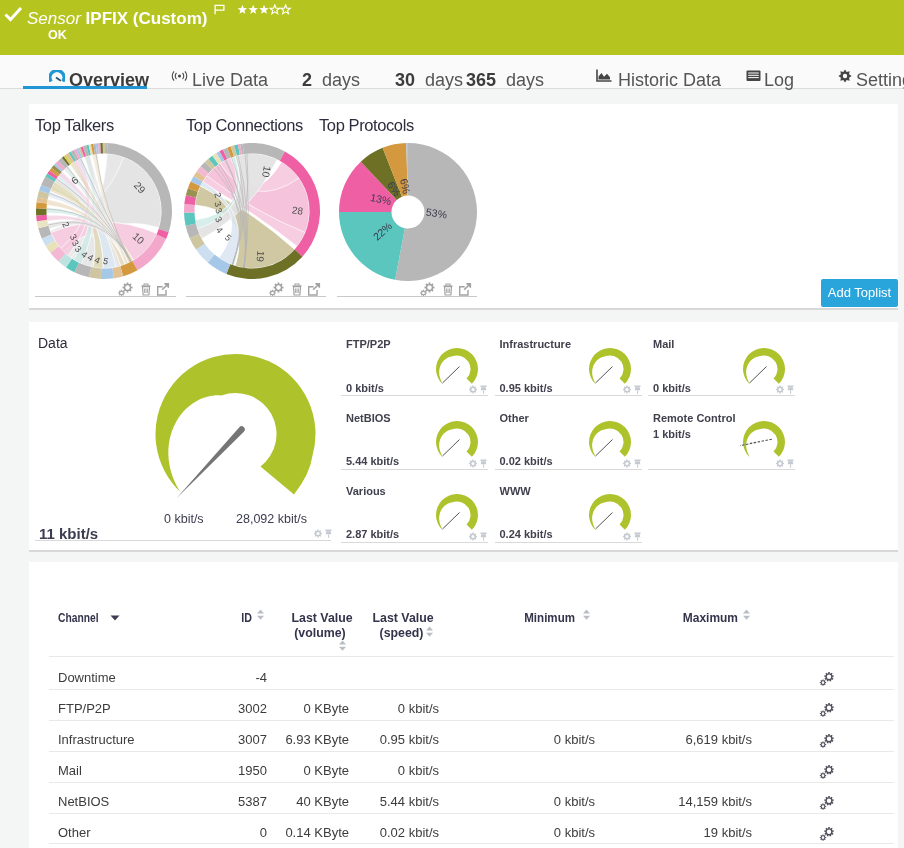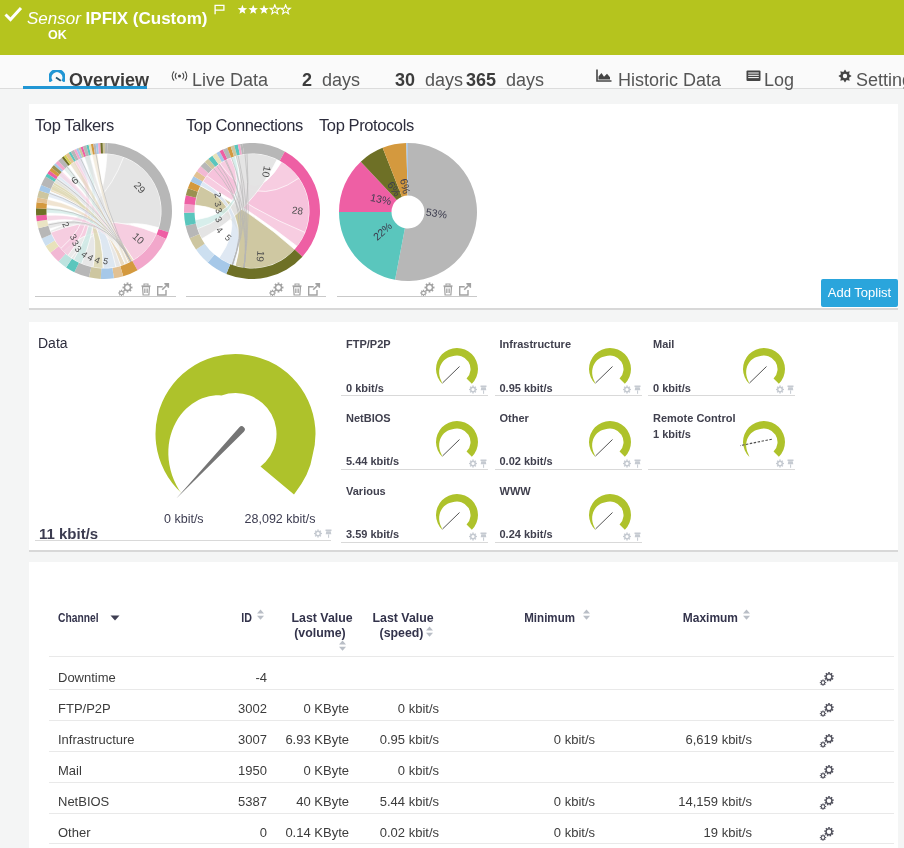--- a/index.html
+++ b/index.html
@@ -284,21 +284,21 @@
 <div class="gline" style="left:186px;top:296px;width:140px;background:#c9c9c9"></div>
 <div class="gline" style="left:337px;top:296px;width:140px;background:#c9c9c9"></div>
 <div class="abs" style="left:821px;top:279px;width:77px;height:28px;background:#2aa5dc;border-radius:2px;color:#fff;font-size:13px;line-height:28px;text-align:center">Add Toplist</div>
 <div class="panel" style="top:322px;height:230px"></div>
 <div class="abs" style="left:38px;top:335px;font-size:14px;color:#2d2d3d">Data</div>
 <svg width="176" height="156" viewBox="0 0 176 156" style="position:absolute;left:150px;top:349px">
     <path d="M31.76,144.26 A80,80 0 1 1 162.40,107.05 Q160,125 144,145.5 L110.5,117.5 A41,41 0 0 0 71.48,46.47 L69.09,46.33 L65.82,46.37 L62.48,46.69 L59.09,47.29 L55.68,48.18 L52.27,49.36 L48.88,50.85 L45.54,52.64 L42.28,54.74 L39.12,57.13 L36.10,59.83 L33.22,62.81 L30.53,66.07 L28.05,69.61 L25.79,73.39 L23.80,77.42 L22.08,81.68 L20.65,86.13 L19.55,90.77 L18.79,95.57 L18.38,100.50 L18.34,105.53 L18.68,110.65 L19.41,115.82 L20.55,121.00 L22.09,126.18 L24.04,131.31 L26.41,136.37 L29.19,141.31 Z" fill="#aec22b"></path>
     <path d="M26.30,149.40 L93.85,82.63 A3.1,3.1 0 1 0 89.35,78.37 Z" fill="#757575"></path>
   </svg>
 <div class="abs" style="left:164px;top:512px;font-size:12.5px;color:#3c3c50">0 kbit/s</div>
-<div class="abs" style="left:236px;top:512px;width:88px;text-align:center;font-size:12.5px;color:#3c3c50">28,092 kbit/s</div>
+<div class="abs" style="left:236px;top:512px;width:88px;text-align:left;font-size:12.5px;color:#3c3c50">28,092 kbit/s</div>
 <div class="abs" style="left:39px;top:524.5px;font-size:15px;font-weight:bold;color:#3c3c50">11 kbit/s</div>
 <div class="gline" style="left:35px;top:540px;width:296px"></div>
 <svg width="18" height="9" viewBox="0 0 18 9" style="position:absolute;left:314px;top:529px">
     <path d="M4.00,4.50 L3.19,0.58 A4.0,4.0 0 0 1 4.81,0.58 Z M4.00,4.50 L6.20,1.16 A4.0,4.0 0 0 1 7.34,2.30 Z M4.00,4.50 L7.92,3.69 A4.0,4.0 0 0 1 7.92,5.31 Z M4.00,4.50 L7.34,6.70 A4.0,4.0 0 0 1 6.20,7.84 Z M4.00,4.50 L4.81,8.42 A4.0,4.0 0 0 1 3.19,8.42 Z M4.00,4.50 L1.80,7.84 A4.0,4.0 0 0 1 0.66,6.70 Z M4.00,4.50 L0.08,5.31 A4.0,4.0 0 0 1 0.08,3.69 Z M4.00,4.50 L0.66,2.30 A4.0,4.0 0 0 1 1.80,1.16 Z" fill="#c5cad1"></path>
     <circle cx="4.00" cy="4.50" r="3.04" fill="#c5cad1"></circle>
     <circle cx="4.00" cy="4.50" r="1.50" fill="#ffffff"></circle>
     <g fill="#c5cad1">
       <rect x="11.5" y="0.5" width="6" height="1.6"></rect>
       <path d="M12.3,2.3 h4.4 l0.6,3 h-5.6 z"></path>
       <rect x="14.1" y="5.4" width="1" height="3.4"></rect>
@@ -400,21 +400,21 @@
     <path d="M4.00,4.50 L3.19,0.58 A4.0,4.0 0 0 1 4.81,0.58 Z M4.00,4.50 L6.20,1.16 A4.0,4.0 0 0 1 7.34,2.30 Z M4.00,4.50 L7.92,3.69 A4.0,4.0 0 0 1 7.92,5.31 Z M4.00,4.50 L7.34,6.70 A4.0,4.0 0 0 1 6.20,7.84 Z M4.00,4.50 L4.81,8.42 A4.0,4.0 0 0 1 3.19,8.42 Z M4.00,4.50 L1.80,7.84 A4.0,4.0 0 0 1 0.66,6.70 Z M4.00,4.50 L0.08,5.31 A4.0,4.0 0 0 1 0.08,3.69 Z M4.00,4.50 L0.66,2.30 A4.0,4.0 0 0 1 1.80,1.16 Z" fill="#c5cad1"></path>
     <circle cx="4.00" cy="4.50" r="3.04" fill="#c5cad1"></circle>
     <circle cx="4.00" cy="4.50" r="1.50" fill="#ffffff"></circle>
     <g fill="#c5cad1">
       <rect x="11.5" y="0.5" width="6" height="1.6"></rect>
       <path d="M12.3,2.3 h4.4 l0.6,3 h-5.6 z"></path>
       <rect x="14.1" y="5.4" width="1" height="3.4"></rect>
     </g>
   </svg>
 <div class="glabel" style="left:346px;top:484.5px">Various</div>
-<div class="glabel" style="left:346px;top:528.0px">3.59 kbit/s</div>
+<div class="glabel" style="left:346px;top:528.0px">2.87 kbit/s</div>
 <svg width="48" height="44" viewBox="0 0 48 44" style="position:absolute;left:432.5px;top:493.0px">
     <path d="M9.41,37.11 A21.0,21.0 0 1 1 38.85,36.85 L33.55,31.55 A13.5,13.5 0 0 0 19.38,9.31 L18.41,9.46 L16.48,9.96 L14.58,10.77 L12.76,11.88 L11.08,13.28 L9.57,14.96 L8.29,16.90 L7.28,19.05 L6.57,21.39 L6.19,23.87 L6.17,26.44 L6.54,29.06 L7.29,31.65 L8.43,34.17 Z" fill="#aec22b"></path>
     <path d="M9.5,36 L26.5,19.5" stroke="#555555" stroke-width="1" fill="none"></path>
   </svg>
 <div class="gline" style="left:341px;top:541.5px;width:147px"></div>
 <svg width="18" height="9" viewBox="0 0 18 9" style="position:absolute;left:469px;top:531.5px">
     <path d="M4.00,4.50 L3.19,0.58 A4.0,4.0 0 0 1 4.81,0.58 Z M4.00,4.50 L6.20,1.16 A4.0,4.0 0 0 1 7.34,2.30 Z M4.00,4.50 L7.92,3.69 A4.0,4.0 0 0 1 7.92,5.31 Z M4.00,4.50 L7.34,6.70 A4.0,4.0 0 0 1 6.20,7.84 Z M4.00,4.50 L4.81,8.42 A4.0,4.0 0 0 1 3.19,8.42 Z M4.00,4.50 L1.80,7.84 A4.0,4.0 0 0 1 0.66,6.70 Z M4.00,4.50 L0.08,5.31 A4.0,4.0 0 0 1 0.08,3.69 Z M4.00,4.50 L0.66,2.30 A4.0,4.0 0 0 1 1.80,1.16 Z" fill="#c5cad1"></path>
     <circle cx="4.00" cy="4.50" r="3.04" fill="#c5cad1"></circle>
     <circle cx="4.00" cy="4.50" r="1.50" fill="#ffffff"></circle>
     <g fill="#c5cad1">

